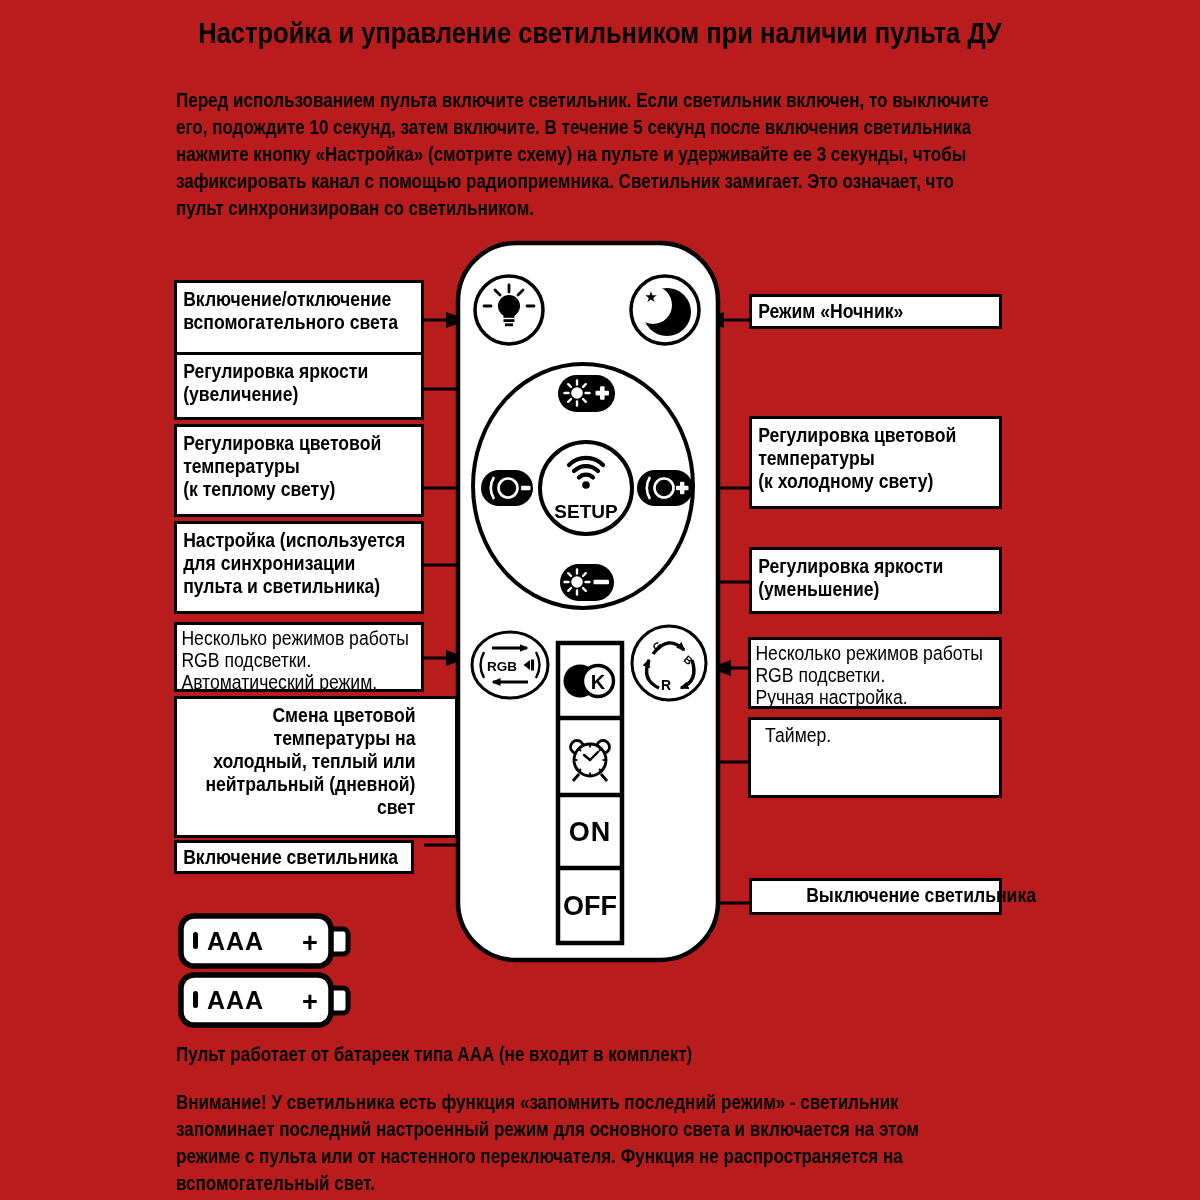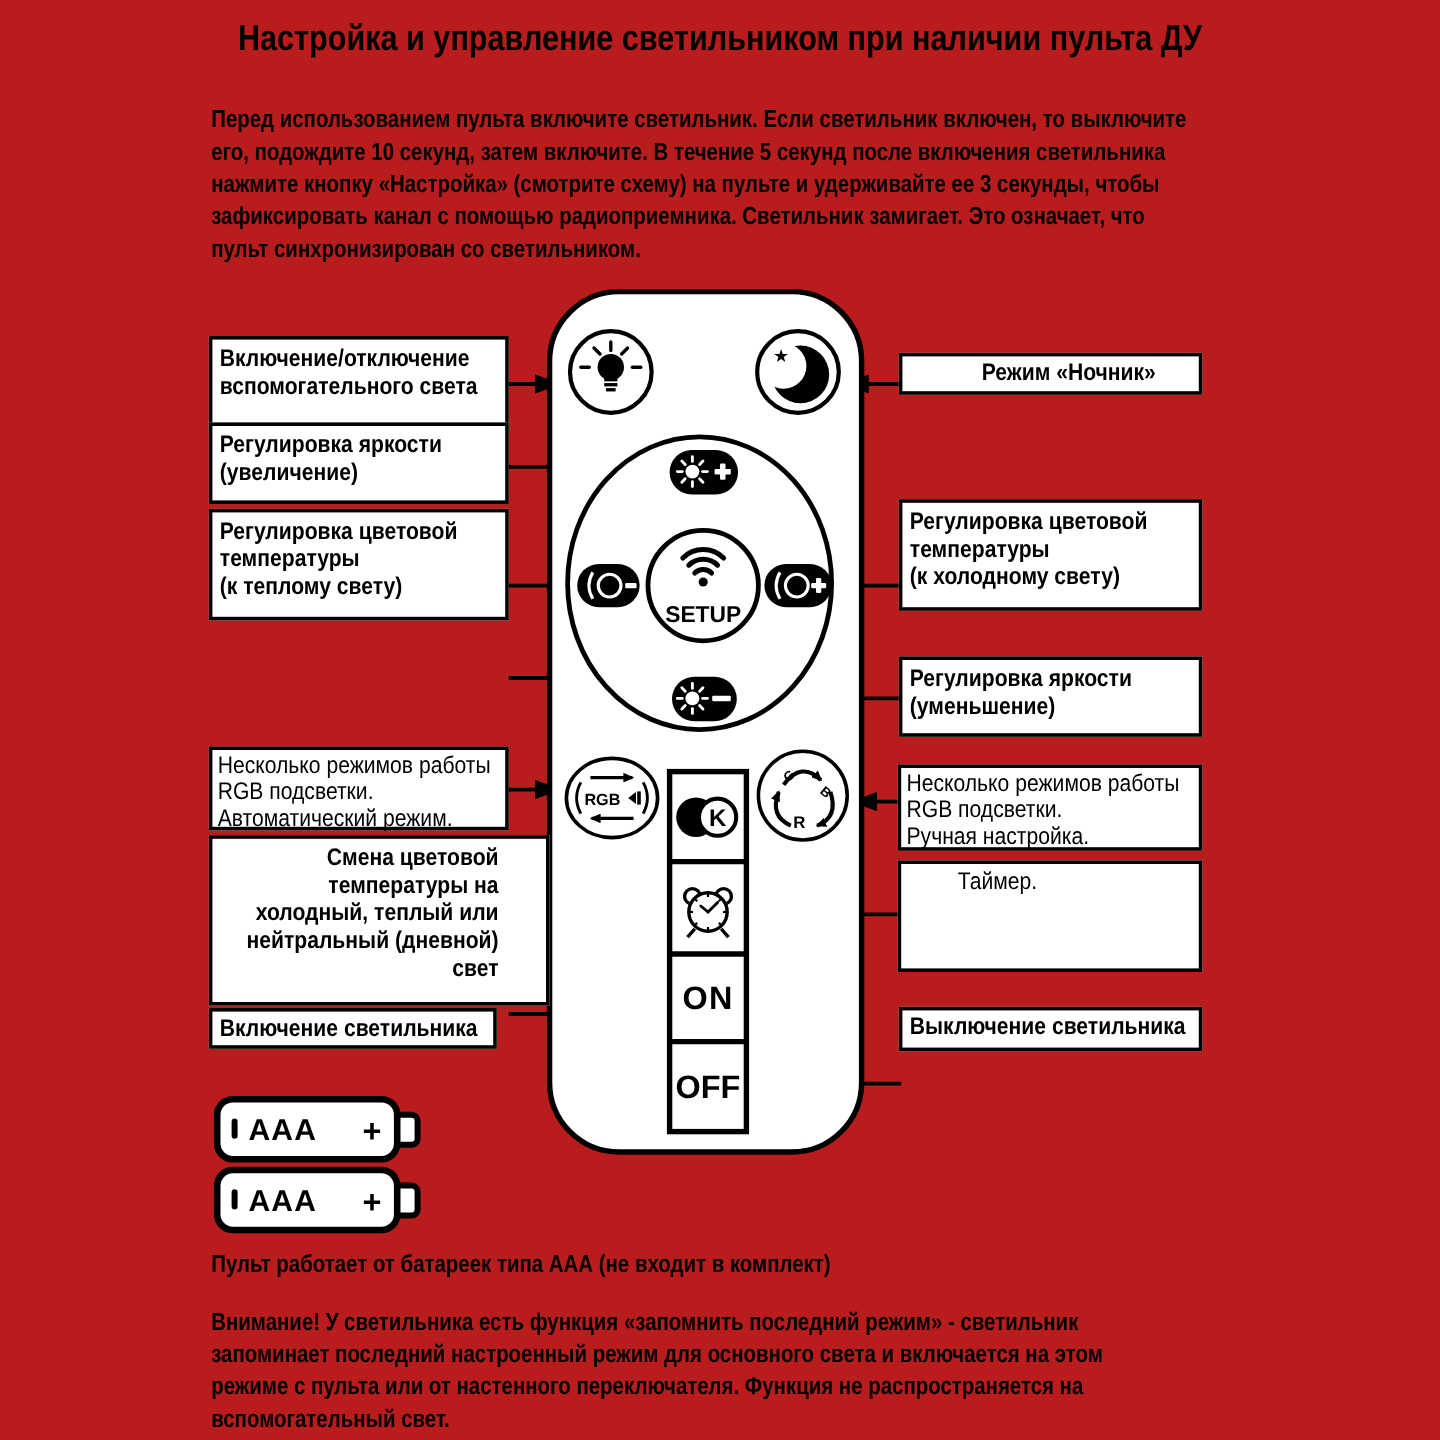--- a/index.html
+++ b/index.html
@@ -41,57 +41,62 @@
     </div>
   <div class="callout" style="left:174px;top:352px;width:250px;height:68px;">
       <span class="txt">Регулировка яркости
 (увеличение)</span>
     </div>
   <div class="callout" style="left:174px;top:424px;width:250px;height:93px;">
       <span class="txt">Регулировка цветовой
 температуры
 (к теплому свету)</span>
     </div>
+  <div class="callout" style="left:174px;top:521px;width:250px;height:93px;">
+      <span class="txt">Настройка (используется
+для синхронизации
+пульта и светильника)</span>
+    </div>
   <div class="callout regular" style="left:174px;top:622px;width:250px;height:70px;">
       <span class="txt">Несколько режимов работы
 RGB подсветки.
 Автоматический режим.</span>
     </div>
   <div class="callout" style="left:174px;top:696px;width:284px;height:142px;text-align:right;">
       <span class="txt">Смена цветовой
 температуры на
 холодный, теплый или
 нейтральный (дневной)
 свет</span>
     </div>
   <div class="callout single" style="left:174px;top:840px;width:240px;height:34px;">
       <span class="txt">Включение светильника</span>
     </div>
 
-  <div class="callout single" style="left:749px;top:294px;width:253px;height:35px;text-align:right;">
+  <div class="callout single" style="left:749px;top:294px;width:253px;height:35px;">
       <span class="txt">Режим «Ночник»</span>
     </div>
   <div class="callout" style="left:749px;top:416px;width:253px;height:93px;">
       <span class="txt">Регулировка цветовой
 температуры
 (к холодному свету)</span>
     </div>
   <div class="callout" style="left:749px;top:547px;width:253px;height:67px;">
       <span class="txt">Регулировка яркости
 (уменьшение)</span>
     </div>
   <div class="callout regular" style="left:748px;top:637px;width:254px;height:72px;">
       <span class="txt">Несколько режимов работы
 RGB подсветки.
 Ручная настройка.</span>
     </div>
-  <div class="callout regular" style="left:748px;top:717px;width:254px;height:93px;padding-left:33px;">
+  <div class="callout regular" style="left:748px;top:717px;width:254px;height:81px;">
       <span class="txt" style="padding-left:16px;padding-top:4px;">Таймер.</span>
     </div>
-  <div class="callout single" style="left:749px;top:839px;width:253px;height:37px;">
+  <div class="callout single" style="left:749px;top:878px;width:253px;height:37px;padding-left:48px;">
       <span class="txt">Выключение светильника</span>
     </div>
 
   <div class="para battery-note">Пульт работает от батареек типа ААА (не входит в комплект)</div>
   <div class="para warning">Внимание! У светильника есть функция «запомнить последний режим» - светильник
 запоминает последний настроенный режим для основного света и включается на этом
 режиме с пульта или от настенного переключателя. Функция не распространяется на
 вспомогательный свет.</div>
 
   <svg class="diagram-svg" width="1200" height="1200" viewBox="0 0 1200 1200">

